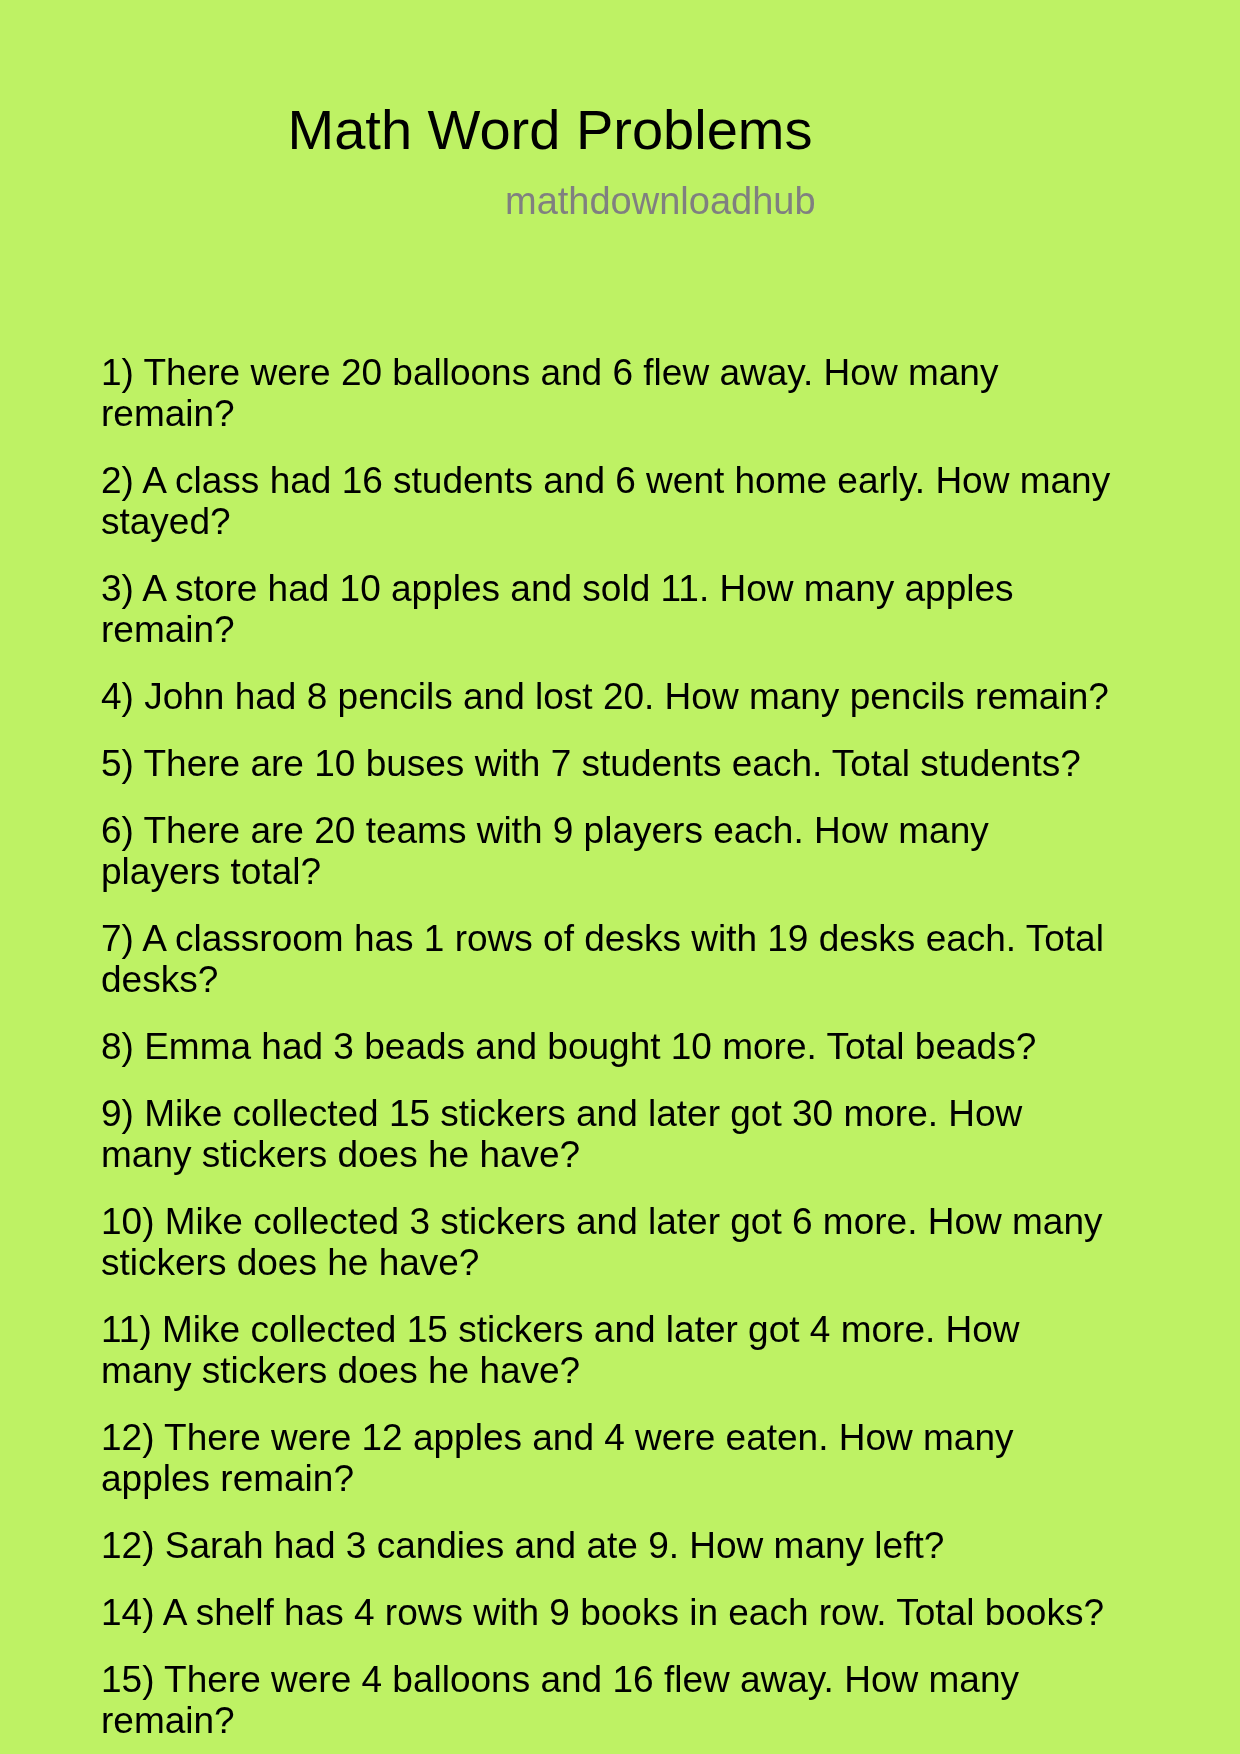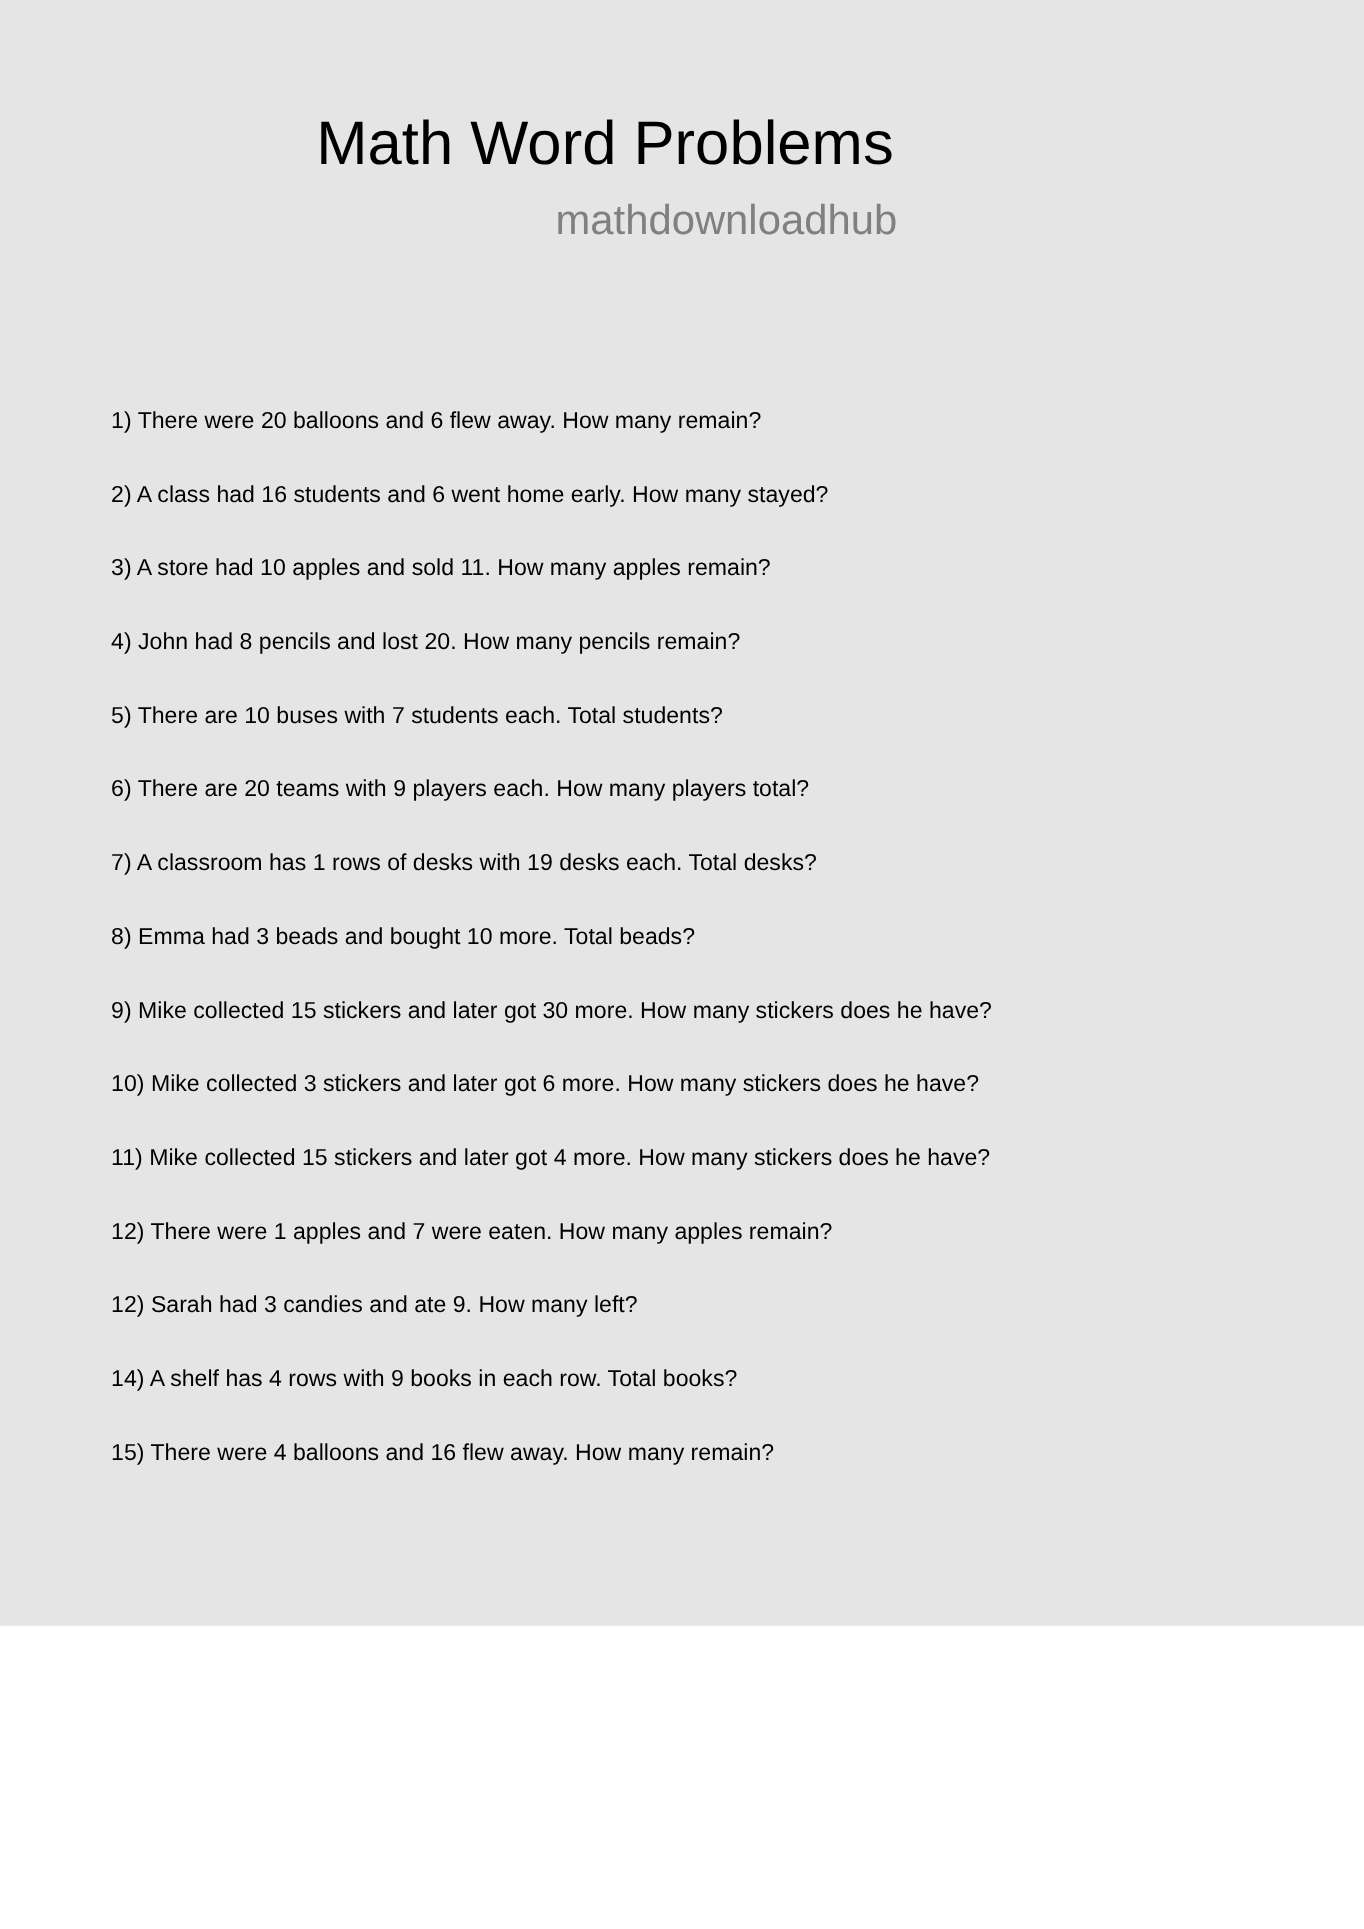--- a/index.html
+++ b/index.html
@@ -13,22 +13,22 @@
       position: relative;
       overflow: hidden;
       font-family: "Liberation Sans", sans-serif;
       color: #000000;
     }
     .page {
       position: absolute;
       left: 0;
       top: 0;
       width: 1240px;
-      height: 1478px;
-      background: #e5e5e5;
+      height: 1754px;
+      background: #bef264;
     }
     .title {
       position: absolute;
       left: 0;
       top: 98px;
       width: 1240px;
       text-align: center;
       font-size: 56px;
       line-height: 64px;
       font-weight: normal;
@@ -55,23 +55,23 @@
     .problems {
       position: absolute;
       left: 101px;
       top: 352px;
       width: 1010px;
       margin: 0;
       padding: 0;
       list-style: none;
     }
     .problem {
-      font-size: 21px;
+      font-size: 37px;
       line-height: 41px;
-      margin: 10px 0 26px 0;
+      margin: 0 0 26px 0;
       padding: 0;
       color: #000000;
     }
   </style>
 </head>
 <body>
 
 <div class="page">
   <h1 class="title"><span>Math Word Problems</span></h1>
   <div class="subtitle">mathdownloadhub</div>
@@ -81,18 +81,18 @@
     <li class="problem">2) A class had 16 students and 6 went home early. How many stayed?</li>
     <li class="problem">3) A store had 10 apples and sold 11. How many apples remain?</li>
     <li class="problem">4) John had 8 pencils and lost 20. How many pencils remain?</li>
     <li class="problem">5) There are 10 buses with 7 students each. Total students?</li>
     <li class="problem">6) There are 20 teams with 9 players each. How many players total?</li>
     <li class="problem">7) A classroom has 1 rows of desks with 19 desks each. Total desks?</li>
     <li class="problem">8) Emma had 3 beads and bought 10 more. Total beads?</li>
     <li class="problem">9) Mike collected 15 stickers and later got 30 more. How many stickers does he have?</li>
     <li class="problem">10) Mike collected 3 stickers and later got 6 more. How many stickers does he have?</li>
     <li class="problem">11) Mike collected 15 stickers and later got 4 more. How many stickers does he have?</li>
-    <li class="problem">12) There were 1 apples and 7 were eaten. How many apples remain?</li>
+    <li class="problem">12) There were 12 apples and 4 were eaten. How many apples remain?</li>
     <li class="problem">12) Sarah had 3 candies and ate 9. How many left?</li>
     <li class="problem">14) A shelf has 4 rows with 9 books in each row. Total books?</li>
     <li class="problem">15) There were 4 balloons and 16 flew away. How many remain?</li>
   </ol>
 </div>
 
 </body></html>

